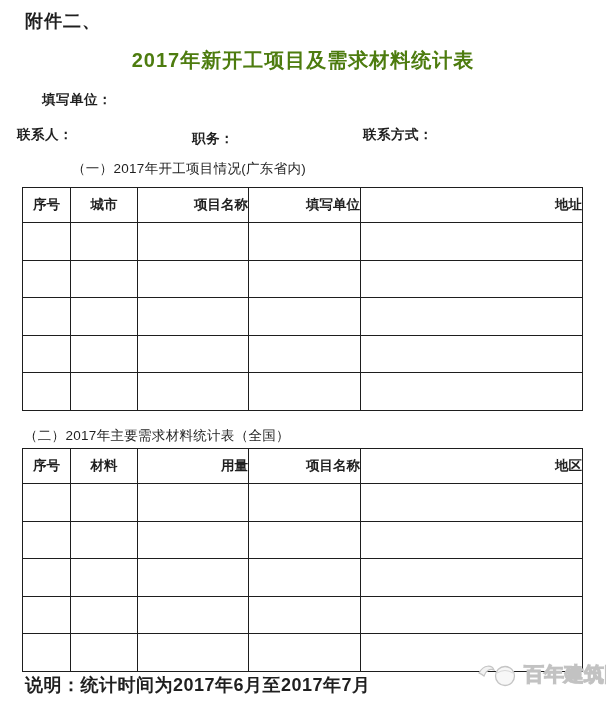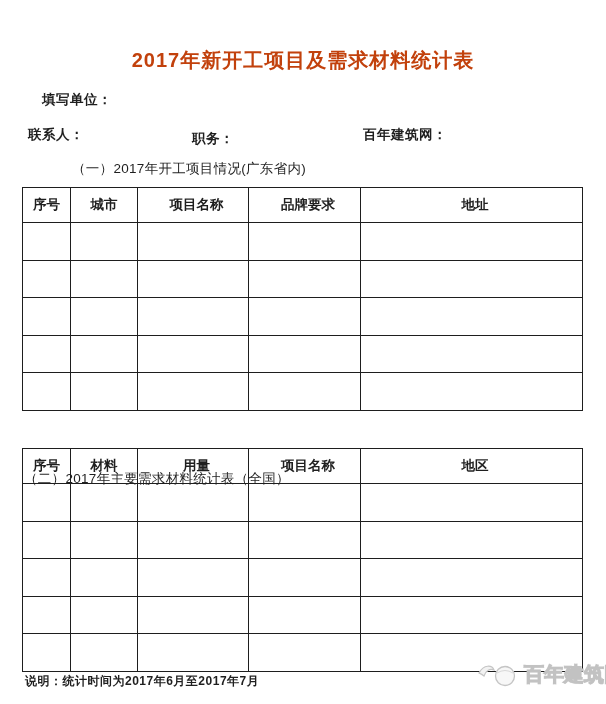--- a/index.html
+++ b/index.html
@@ -26,56 +26,56 @@
     font-size: 20px;
     font-weight: 700;
     letter-spacing: 1px;
   }
   .field-label {
     font-size: 13.5px;
     font-weight: 600;
     letter-spacing: 0.5px;
   }
   .fill-unit-label { left: 42px; top: 91px; }
-  .contact-person-label { left: 28px; top: 126px; }
+  .contact-person-label { left: 17px; top: 126px; }
   .job-label { left: 192px; top: 130px; }
   .contact-method-label { left: 363px; top: 126px; }
 
   .section-title {
     font-size: 13.5px;
     font-weight: 400;
     letter-spacing: 0.3px;
   }
   .section1-title { left: 24px; top: 160px; margin-left: 48px; }
-  .section2-title { left: 24px; top: 427px; margin-top: 43px; }
+  .section2-title { left: 24px; top: 427px; }
 
   table.form-table {
     position: absolute;
     left: 22px;
     width: 560px;
     border-collapse: collapse;
     table-layout: fixed;
   }
   .table1 { top: 187px; }
   .table2 { top: 448px; }
   table.form-table th, table.form-table td {
     border: 1.5px solid #1e1e1e;
     font-size: 13.5px;
     font-weight: 700;
     padding: 0;
     vertical-align: middle;
   }
   table.form-table tr.header-row { height: 35px; }
   table.form-table tr.data-row { height: 37.5px; }
   table.form-table th.c { text-align: center; }
-  table.form-table th.l { text-align: center; padding-left: 7px; margin-left: 44px; }
+  table.form-table th.l { text-align: right; padding-left: 7px; margin-left: 44px; }
 
   .note {
     left: 25px; top: 673px;
-    font-size: 12px;
+    font-size: 18px;
     font-weight: 700;
     letter-spacing: 0.5px;
   }
 
   .watermark {
     left: 476px; top: 659px;
     display: flex;
     align-items: center;
     gap: 2px;
     z-index: 5;
@@ -88,45 +88,46 @@
     text-shadow: 0 0 1px #cccccc;
     letter-spacing: 0px;
     white-space: nowrap;
   }
 </style>
 </head>
 <body>
 
 <div class="page">
 
-
-  <div class="abs doc-title" style="color:#c2410c;">2017年新开工项目及需求材料统计表</div>
+  <div class="abs attachment-label">附件二、</div>
+
+  <div class="abs doc-title" style="color:#4d7c0f;">2017年新开工项目及需求材料统计表</div>
 
   <div class="abs field-label fill-unit-label">填写单位：</div>
 
   <div class="abs field-label contact-person-label">联系人：</div>
   <div class="abs field-label job-label">职务：</div>
-  <div class="abs field-label contact-method-label">百年建筑网：</div>
+  <div class="abs field-label contact-method-label">联系方式：</div>
 
   <div class="abs section-title section1-title">（一）2017年开工项目情况(广东省内)</div>
 
   <table class="form-table table1">
     <colgroup>
       <col style="width:48px">
         <col style="width:67px">
         <col style="width:111px">
         <col style="width:112px">
         <col style="width:222px">
     </colgroup>
     <tbody>
         <tr class="header-row">
       <th class="c">序号</th>
       <th class="c">城市</th>
       <th class="l">项目名称</th>
-      <th class="l">品牌要求</th>
+      <th class="l">填写单位</th>
       <th class="l">地址</th>
     </tr>
     <tr class="data-row">
           <td></td>
           <td></td>
           <td></td>
           <td></td>
           <td></td>
         </tr>
     <tr class="data-row">

